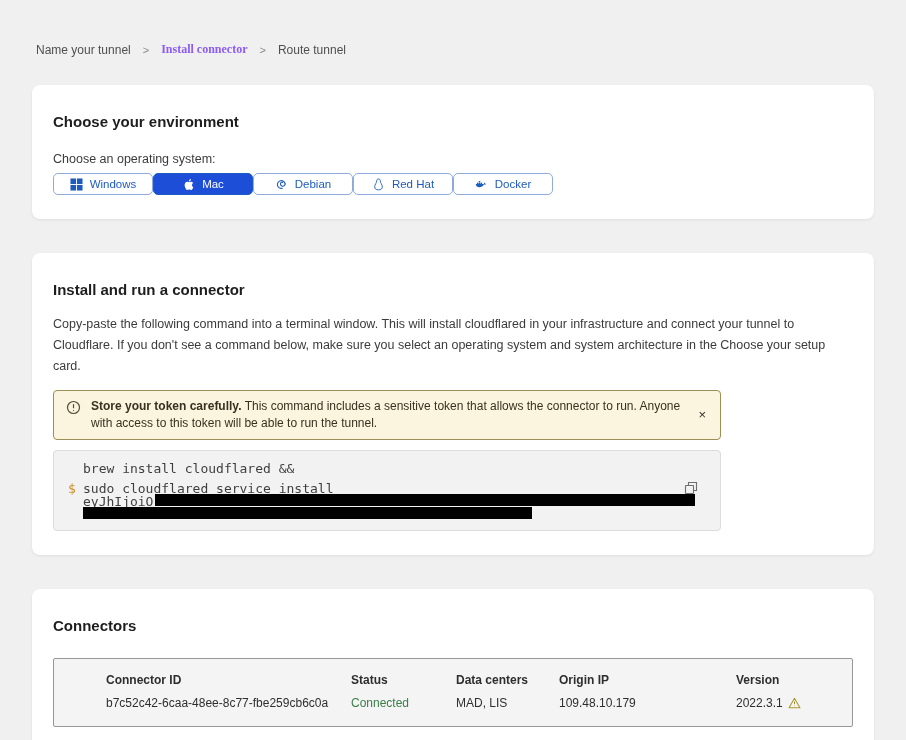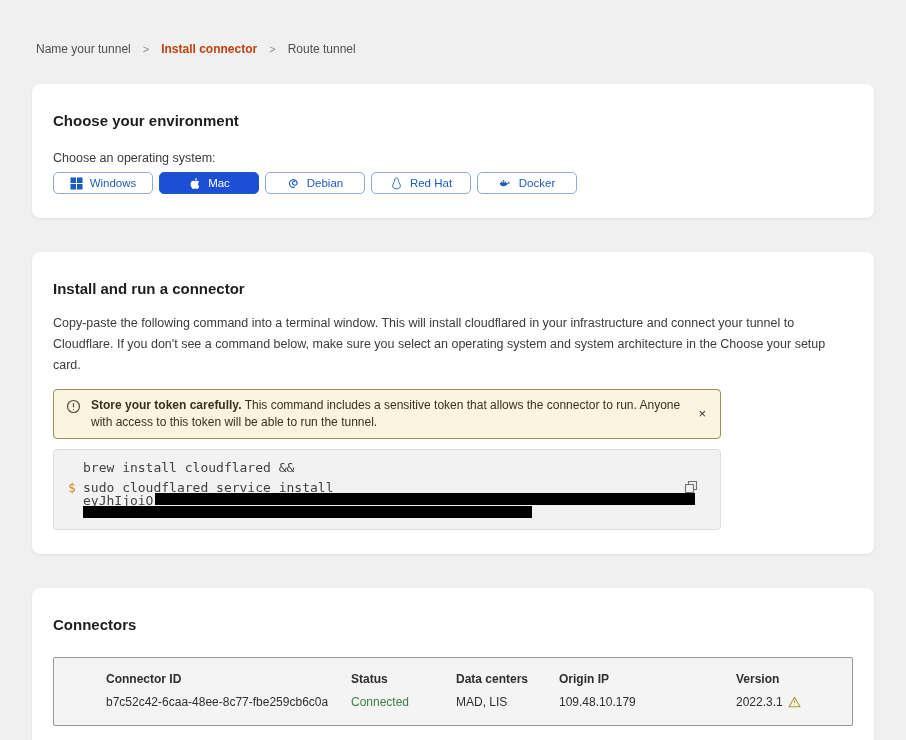--- a/index.html
+++ b/index.html
@@ -10,35 +10,35 @@
     font-family:"Liberation Sans", sans-serif;
     color:#333;
   }
   
   .breadcrumb {
     display:flex; align-items:center; gap:12px;
     padding:24px 36px 0; margin-bottom:28px;
     font-size:12px; color:#4f4f4f;margin-top:18px;
   }
   .crumb { cursor:default; }
-  .crumb.current { font-weight:bold; color:#c2410c; }
+  .crumb.current { font-weight:bold; color:#8b5cf6;font-family:Liberation Serif, serif; }
   .sep { color:#8a8a8a; font-size:11px; }
 
   
   .card {
     background:#fff; border-radius:8px;
     margin:0 32px 34px;
     padding:28px 21px 24px;
     box-shadow:0 1px 3px rgba(0,0,0,.08);
   }
   .card h2 { margin:0; font-size:15px; font-weight:bold; color:#1e1e1e; }
 
   
   .os-label { margin-top:22px; font-size:12.5px; color:#3b3b3b; }
-  .os-buttons { display:flex; gap:6px; margin-top:7px; }
+  .os-buttons { display:flex; margin-top:7px; }
   .os-btn {
     width:100px; height:22px; padding:0;
     display:flex; align-items:center; justify-content:center; gap:7px;
     background:#fff; border:1px solid #8fabdc; border-radius:5px;
     color:#1d5bbf; font-size:11.5px; font-family:inherit; cursor:pointer;
   }
   .os-btn.selected { background:#1d4ed8; border-color:#1d5bbf; color:#fff; }
   .os-btn .icon { display:flex; width:13px; height:13px; flex:none; }
   .os-btn .icon svg { width:100%; height:100%; }
 

